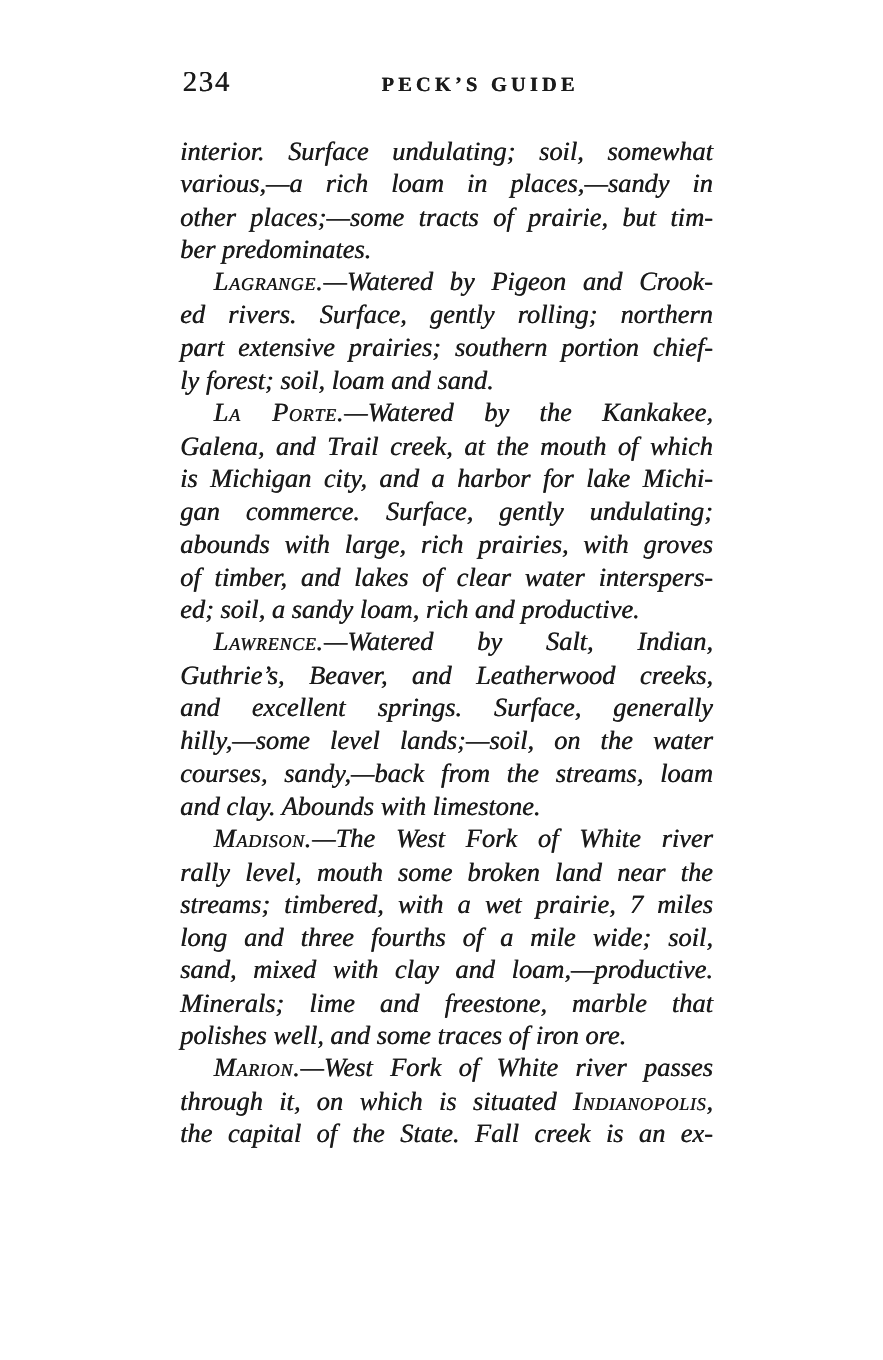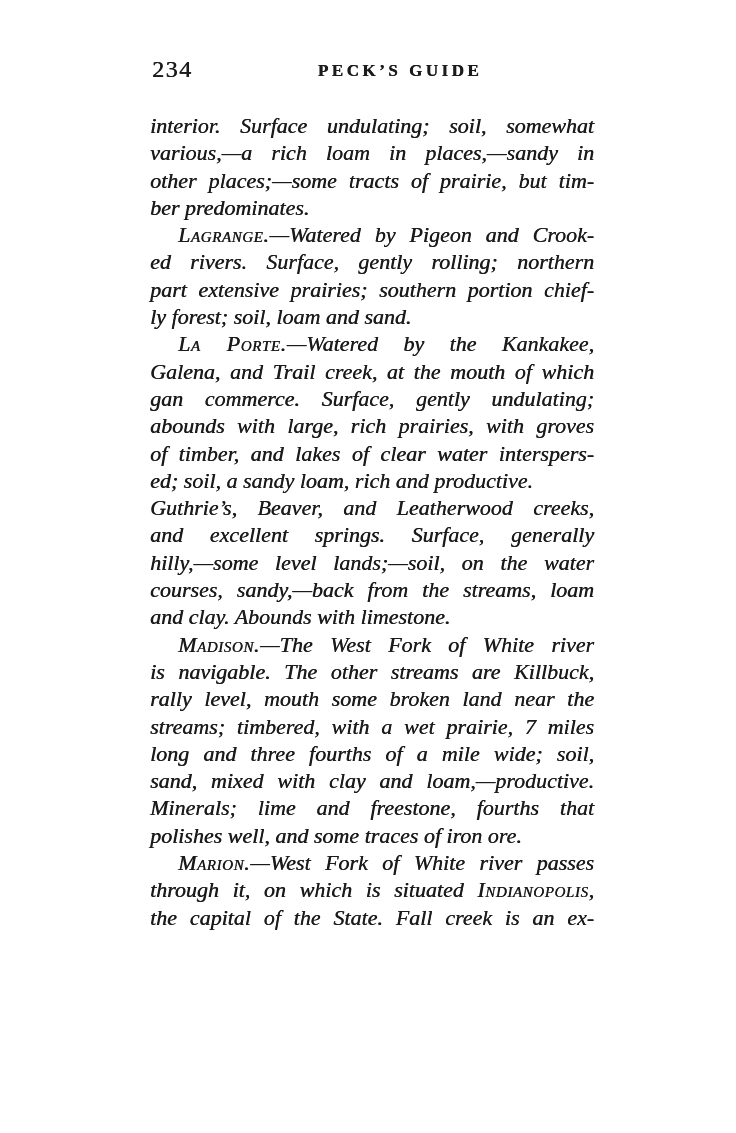--- a/index.html
+++ b/index.html
@@ -80,35 +80,36 @@
     <div class="line"><span>interior. Surface undulating; soil, somewhat</span></div>
         <div class="line"><span>various,—a rich loam in places,—sandy in</span></div>
         <div class="line"><span>other places;—some tracts of prairie, but tim-</span></div>
         <div class="line last"><span>ber predominates.</span></div>
         <div class="line indent"><span class="sc">Lagrange.</span><span>—Watered by Pigeon and Crook-</span></div>
         <div class="line"><span>ed rivers. Surface, gently rolling; northern</span></div>
         <div class="line"><span>part extensive prairies; southern portion chief-</span></div>
         <div class="line last"><span>ly forest; soil, loam and sand.</span></div>
         <div class="line indent"><span class="sc">La Porte.</span><span>—Watered by the Kankakee,</span></div>
         <div class="line"><span>Galena, and Trail creek, at the mouth of which</span></div>
+        <div class="line"><span>is Michigan city, and a harbor for lake Michi-</span></div>
         <div class="line"><span>gan commerce. Surface, gently undulating;</span></div>
         <div class="line"><span>abounds with large, rich prairies, with groves</span></div>
         <div class="line"><span>of timber, and lakes of clear water interspers-</span></div>
         <div class="line last"><span>ed; soil, a sandy loam, rich and productive.</span></div>
+        <div class="line indent"><span class="sc">Lawrence.</span><span>—Watered by Salt, Indian,</span></div>
         <div class="line"><span>Guthrie’s, Beaver, and Leatherwood creeks,</span></div>
         <div class="line"><span>and excellent springs. Surface, generally</span></div>
         <div class="line"><span>hilly,—some level lands;—soil, on the water</span></div>
         <div class="line"><span>courses, sandy,—back from the streams, loam</span></div>
         <div class="line last"><span>and clay. Abounds with limestone.</span></div>
         <div class="line indent"><span class="sc">Madison.</span><span>—The West Fork of White river</span></div>
-        <div class="line"><span>is navigable. The other streams are Killbuck,</span></div>
         <div class="line"><span>rally level, mouth some broken land near the</span></div>
         <div class="line"><span>streams; timbered, with a wet prairie, 7 miles</span></div>
         <div class="line"><span>long and three fourths of a mile wide; soil,</span></div>
         <div class="line"><span>sand, mixed with clay and loam,—productive.</span></div>
-        <div class="line"><span>Minerals; lime and freestone, fourths that</span></div>
+        <div class="line"><span>Minerals; lime and freestone, marble that</span></div>
         <div class="line last"><span>polishes well, and some traces of iron ore.</span></div>
         <div class="line indent"><span class="sc">Marion.</span><span>—West Fork of White river passes</span></div>
         <div class="line"><span>through it, on which is situated </span><span class="sc">Indianopolis</span><span>,</span></div>
         <div class="line"><span>the capital of the State. Fall creek is an ex-</span></div>
       </div>
   </div>
 </div>
 
 </body></html>

